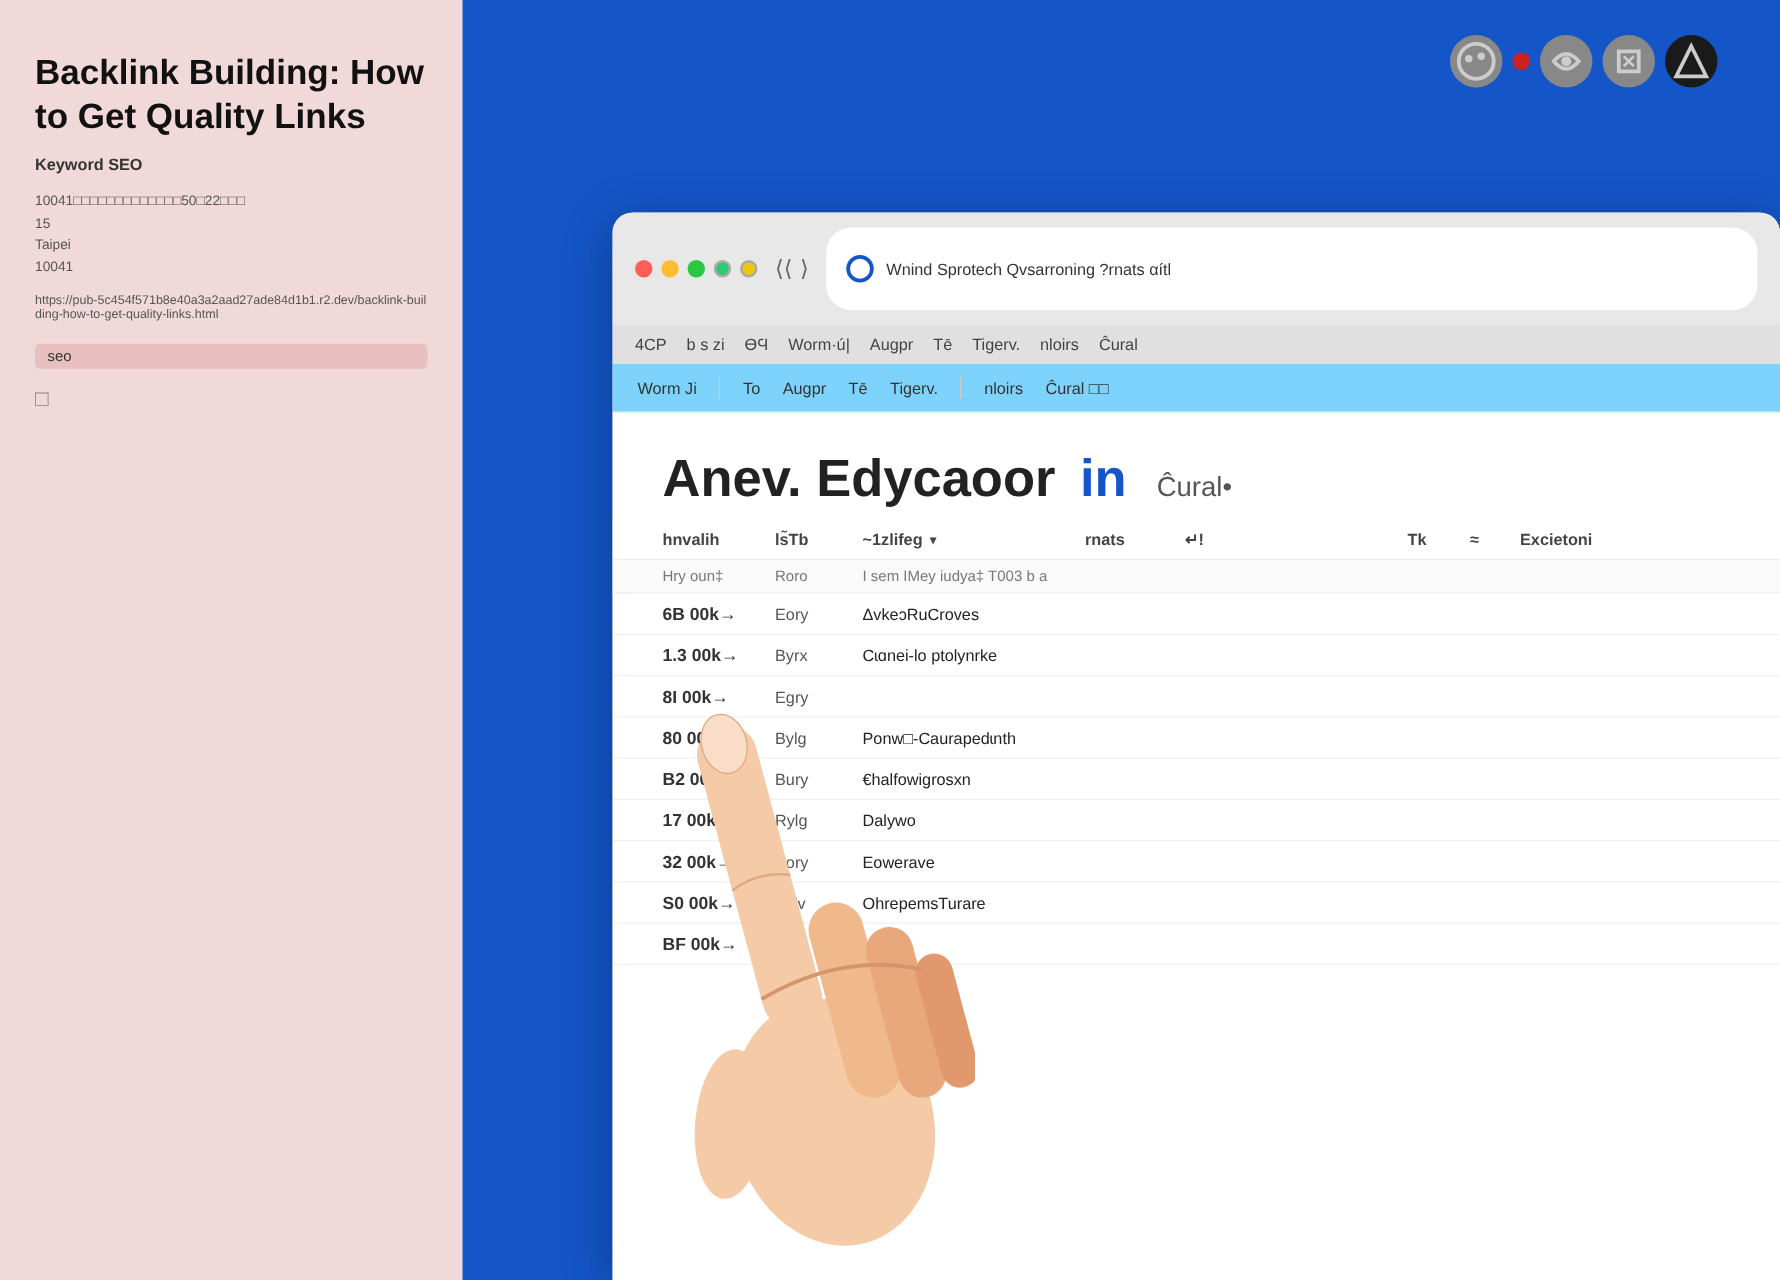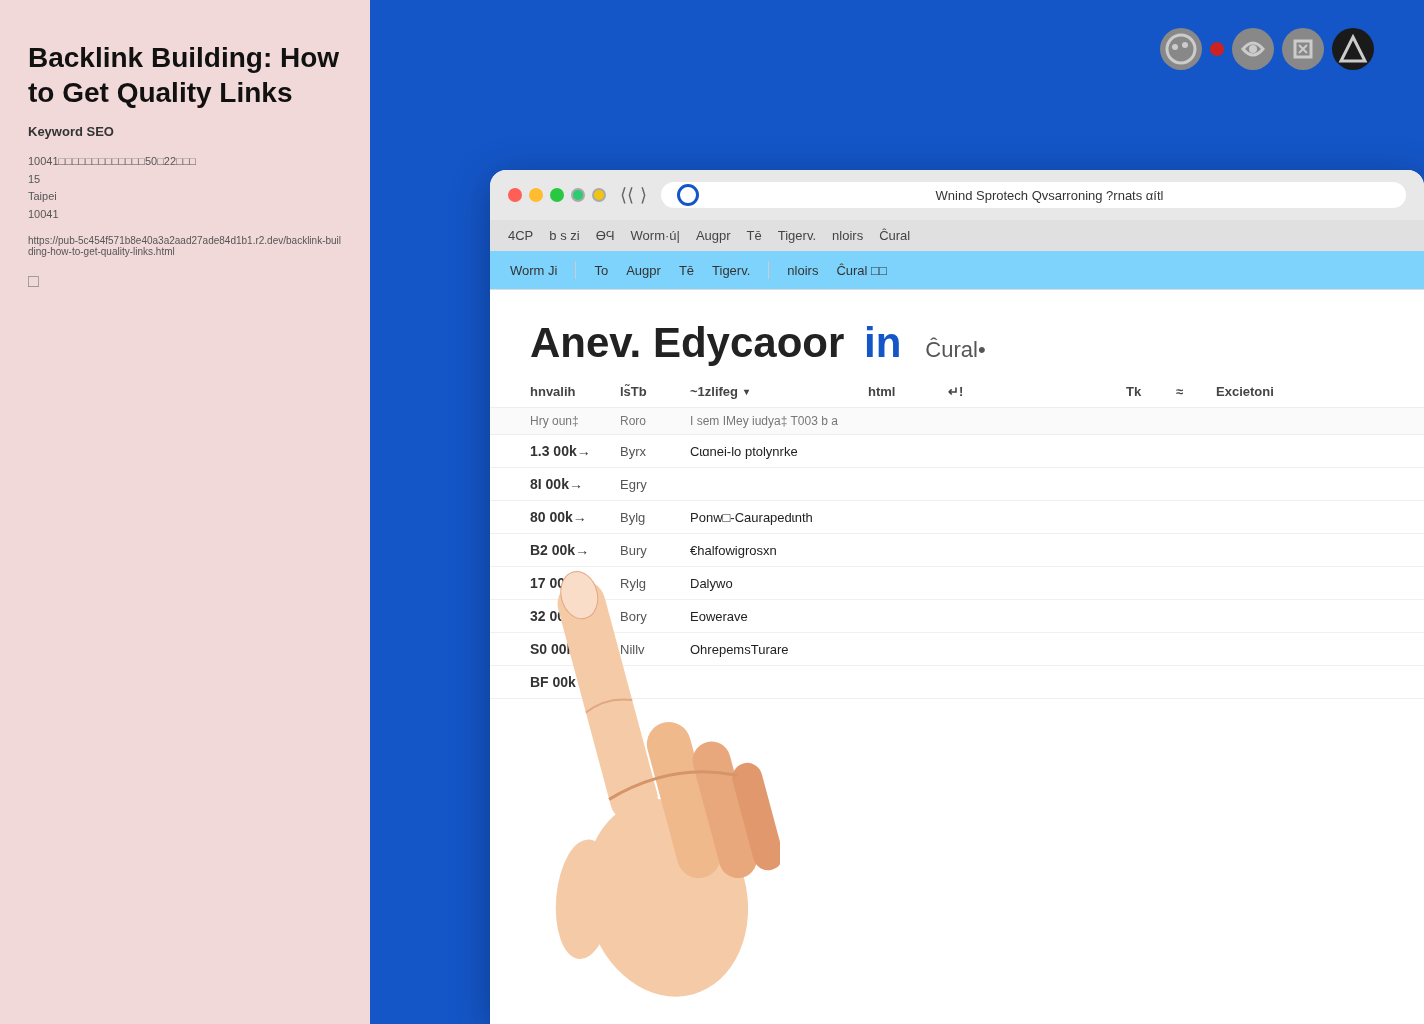--- a/index.html
+++ b/index.html
@@ -133,23 +133,22 @@
       gap: 6px;
       color: #666;
       font-size: 18px;
     }
     .address-bar {
       flex: 1;
       background: white;
       border-radius: 20px;
       display: flex;
       align-items: center;
-      padding: 2px 16px;
+      padding: 22px 16px;
       gap: 10px;
-      text-align: center;
     }
     .address-circle {
       width: 22px;
       height: 22px;
       border-radius: 50%;
       border: 3px solid #1456c8;
     }
     .address-text {
       font-size: 13px;
       color: #333;
@@ -309,20 +308,21 @@
 <div class="sidebar">
   <h1 class="sidebar-title">Backlink Building: How to Get Quality Links</h1>
   <div class="sidebar-subtitle">Keyword SEO</div>
   <div class="sidebar-meta">
     <span>10041□□□□□□□□□□□□□50□22□□□</span><br>
     <span>15</span><br>
     <span>Taipei</span><br>
     <span>10041</span>
   </div>
   <div class="sidebar-url">https://pub-5c454f571b8e40a3a2aad27ade84d1b1.r2.dev/backlink-building-how-to-get-quality-links.html</div>
+  <div class="sidebar-tag">seo</div>
   <div class="sidebar-icon">□</div>
 </div>
 
 <div class="main">
 
   <div class="top-icons">
     <div class="icon-circle" style="background:#888">
       <svg width="32" height="32" viewBox="0 0 32 32">
         <circle cx="16" cy="16" r="14" fill="none" stroke="#ccc" stroke-width="3"></circle>
         <circle cx="10" cy="14" r="3" fill="#ccc"></circle>
@@ -405,35 +405,40 @@
         </div>
       </div>
 
       <div class="table-header">
         <div class="th-cell">hnvalih</div>
         <div class="th-cell">ls̃Tb</div>
         <div class="th-cell" style="display:flex;align-items:center;gap:6px;">
           <span>~1zlifeg</span>
           <span style="font-size:10px;">▾</span>
         </div>
-        <div class="th-cell">html</div>
+        <div class="th-cell">rnats</div>
         <div class="th-cell">↵!</div>
         <div class="th-cell" style="flex:0 0 50px">Tk</div>
         <div class="th-cell" style="flex:0 0 40px">≈</div>
         <div class="th-cell">Excietoni</div>
       </div>
 
       <div class="table-subheader">
         <div class="ts-cell" style="flex:0 0 90px">Hry oun‡</div>
         <div class="ts-cell" style="flex:0 0 70px">Roro</div>
         <div class="ts-cell" style="flex:1">I sem IMey iudya‡ T003 b a</div>
       </div>
 
       <div class="data-rows">
 
+        <div class="data-row">
+          <div class="dr-vol">6B 00k→</div>
+          <div class="dr-type">Eory</div>
+          <div class="dr-name">ΔvkeɔRuCroves</div>
+        </div>
 
         <div class="data-row">
           <div class="dr-vol">1.3 00k→</div>
           <div class="dr-type">Byrx</div>
           <div class="dr-name">Cɩɑnei-lo ptolynrke</div>
         </div>
 
         <div class="data-row">
           <div class="dr-vol">8I  00k→</div>
           <div class="dr-type">Egry</div>

